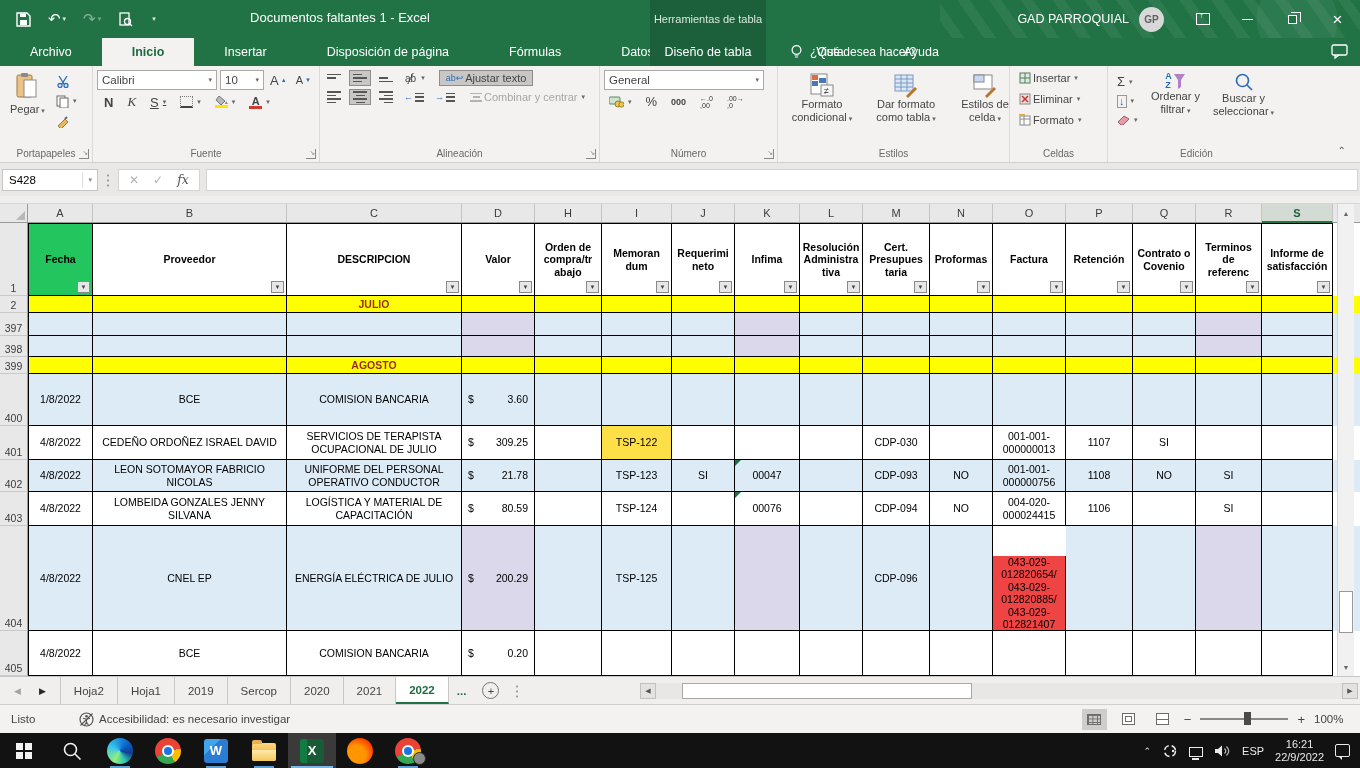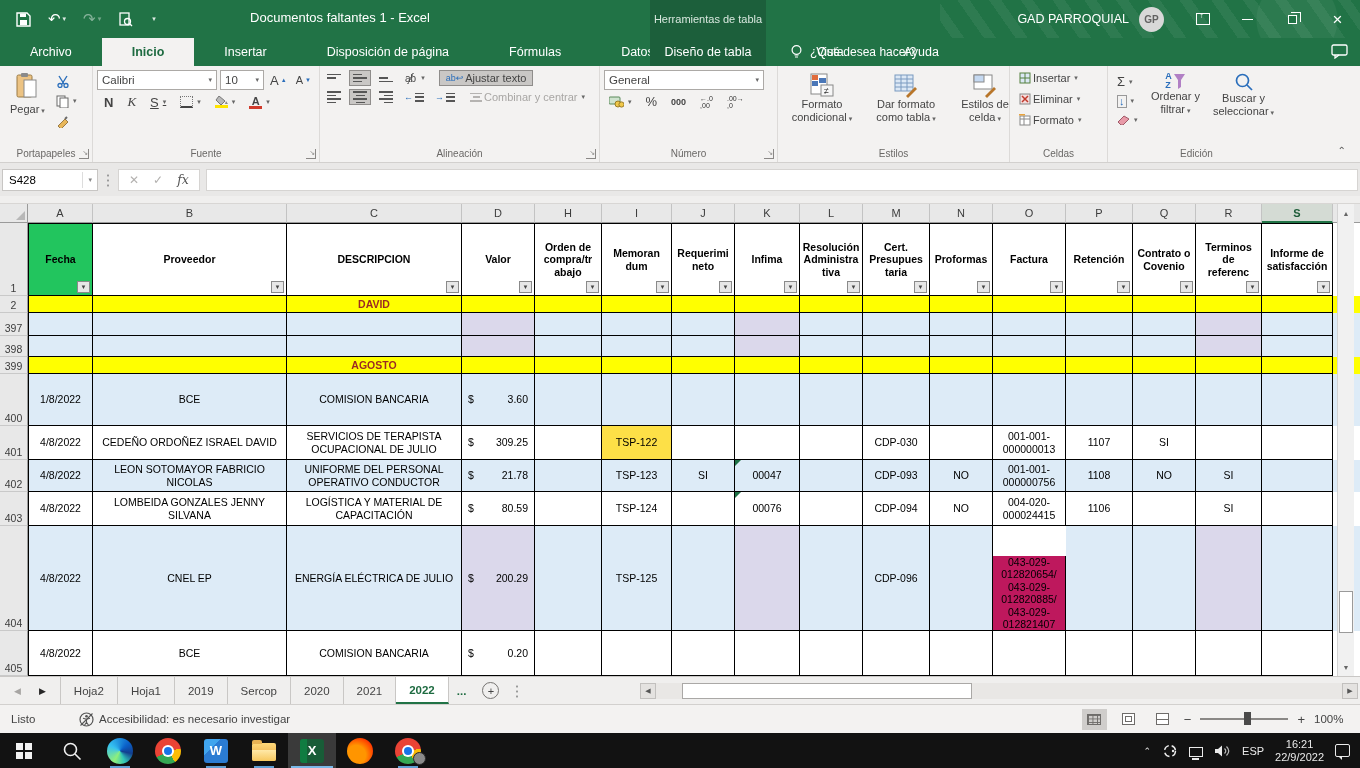--- a/index.html
+++ b/index.html
@@ -635,21 +635,21 @@
 de
 referenc</span><div class="filterbtn">▼</div></div>
           <div class="cell" style="width: 71px; background: rgb(255, 255, 255);"><span>Informe de
 satisfacción</span><div class="filterbtn">▼</div></div>
           <div class="gut" style="background: rgb(255, 255, 255);"></div>
         </div>
         <div class="grow" style="height: 17px;">
           <div class="rh">2</div>
           <div class="cell first" style="width: 65px; background: rgb(255, 255, 0);"></div>
           <div class="cell" style="width: 194px; background: rgb(255, 255, 0);"></div>
-          <div class="cell" style="width: 175px; background: rgb(255, 255, 0);"><span class="monthtxt" style="color: rgb(156, 43, 35);">DAVID</span></div>
+          <div class="cell" style="width: 175px; background: rgb(255, 255, 0);"><span class="monthtxt" style="color: rgb(156, 43, 35);">JULIO</span></div>
           <div class="cell" style="width: 73px; background: rgb(255, 255, 0);"></div>
           <div class="cell" style="width: 67px; background: rgb(255, 255, 0);"></div>
           <div class="cell" style="width: 70px; background: rgb(255, 255, 0);"></div>
           <div class="cell" style="width: 63px; background: rgb(255, 255, 0);"></div>
           <div class="cell" style="width: 65px; background: rgb(255, 255, 0);"></div>
           <div class="cell" style="width: 63px; background: rgb(255, 255, 0);"></div>
           <div class="cell" style="width: 67px; background: rgb(255, 255, 0);"></div>
           <div class="cell" style="width: 63px; background: rgb(255, 255, 0);"></div>
           <div class="cell" style="width: 73px; background: rgb(255, 255, 0);"></div>
           <div class="cell" style="width: 67px; background: rgb(255, 255, 0);"></div>
@@ -812,21 +812,21 @@
           <div class="cell" style="width: 194px; background: rgb(221, 235, 247);"><span>CNEL EP</span></div>
           <div class="cell" style="width: 175px; background: rgb(221, 235, 247);"><span>ENERGÍA ELÉCTRICA DE JULIO</span></div>
           <div class="cell" style="width: 73px; background: rgb(219, 216, 235);"><span class="money"><span>$</span><span>200.29</span></span></div>
           <div class="cell" style="width: 67px; background: rgb(221, 235, 247);"></div>
           <div class="cell" style="width: 70px; background: rgb(221, 235, 247);"><span>TSP-125</span></div>
           <div class="cell" style="width: 63px; background: rgb(221, 235, 247);"></div>
           <div class="cell" style="width: 65px; background: rgb(219, 216, 235);"></div>
           <div class="cell" style="width: 63px; background: rgb(221, 235, 247);"></div>
           <div class="cell" style="width: 67px; background: rgb(221, 235, 247);"><span>CDP-096</span></div>
           <div class="cell" style="width: 63px; background: rgb(221, 235, 247);"></div>
-          <div class="cell" style="width: 73px; background: #be185d; margin-top: 30px;"><span>043-029-
+          <div class="cell" style="width: 73px; background: #ef4444; margin-top: 30px;"><span>043-029-
 012820654/
 043-029-
 012820885/
 043-029-
 012821407</span></div>
           <div class="cell" style="width: 67px; background: rgb(221, 235, 247);"></div>
           <div class="cell" style="width: 63px; background: rgb(221, 235, 247);"></div>
           <div class="cell" style="width: 66px; background: rgb(219, 216, 235);"></div>
           <div class="cell" style="width: 71px; background: rgb(221, 235, 247);"></div>
           <div class="gut" style="background: rgb(221, 235, 247);"></div>

